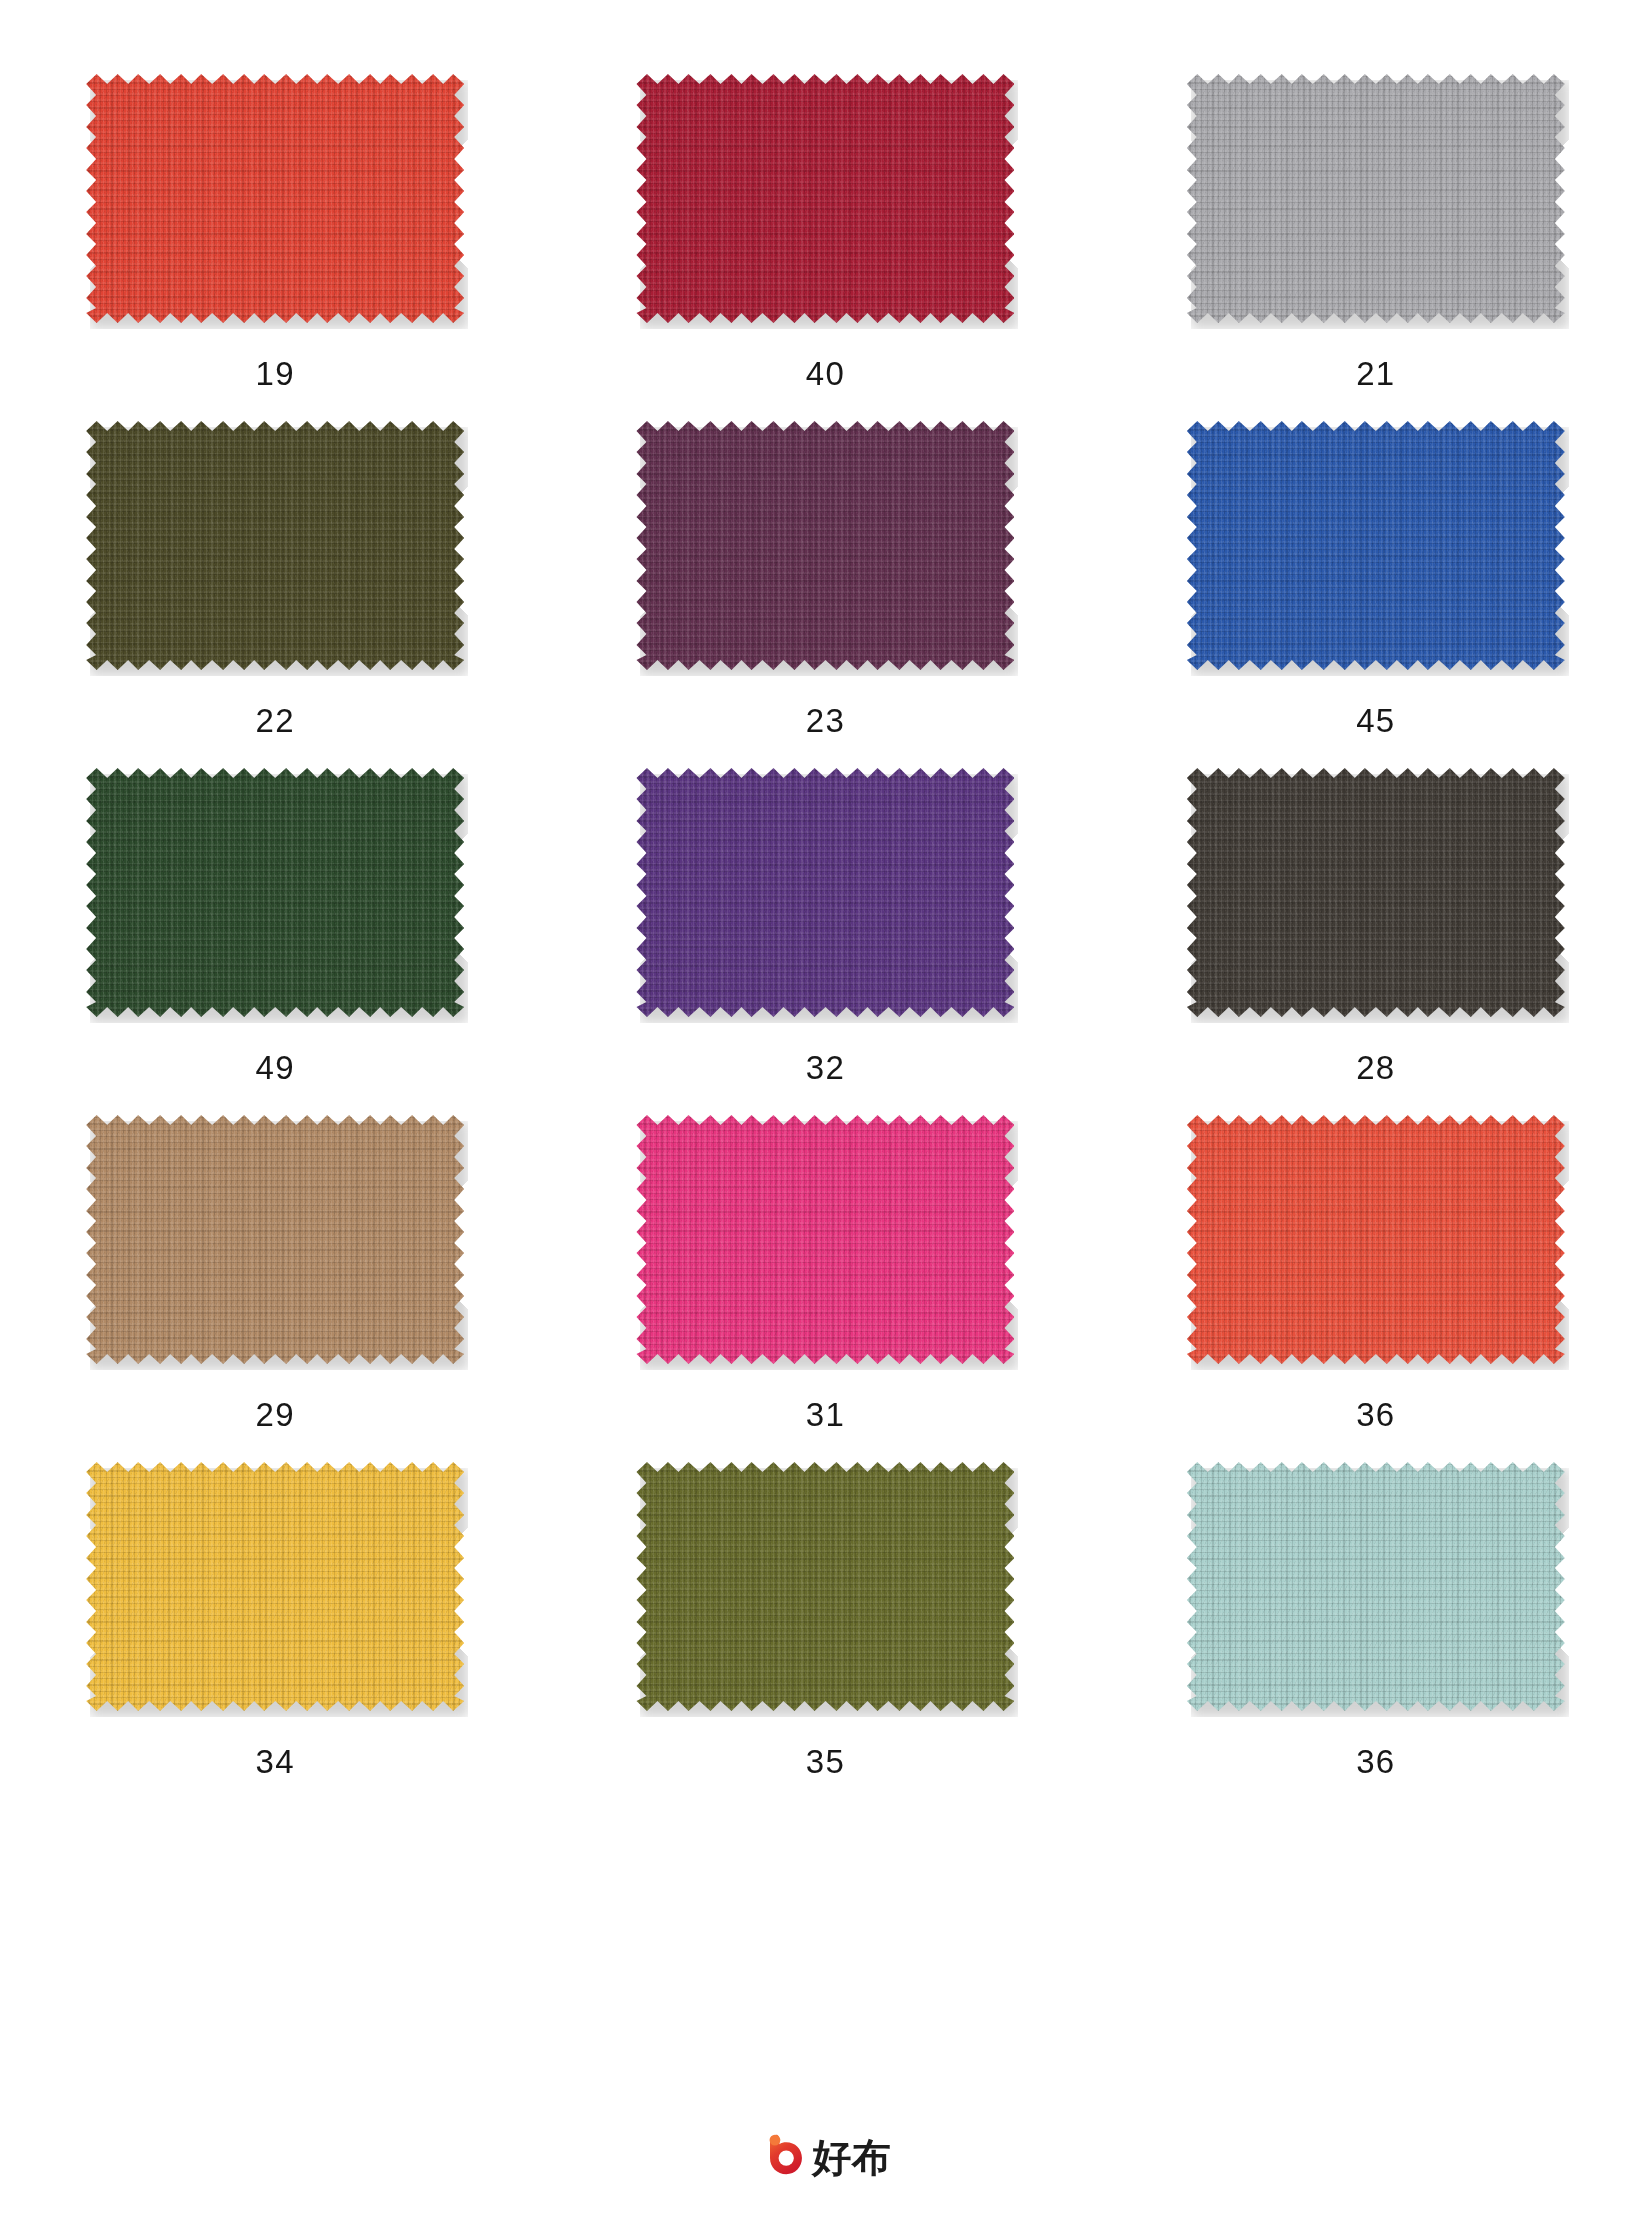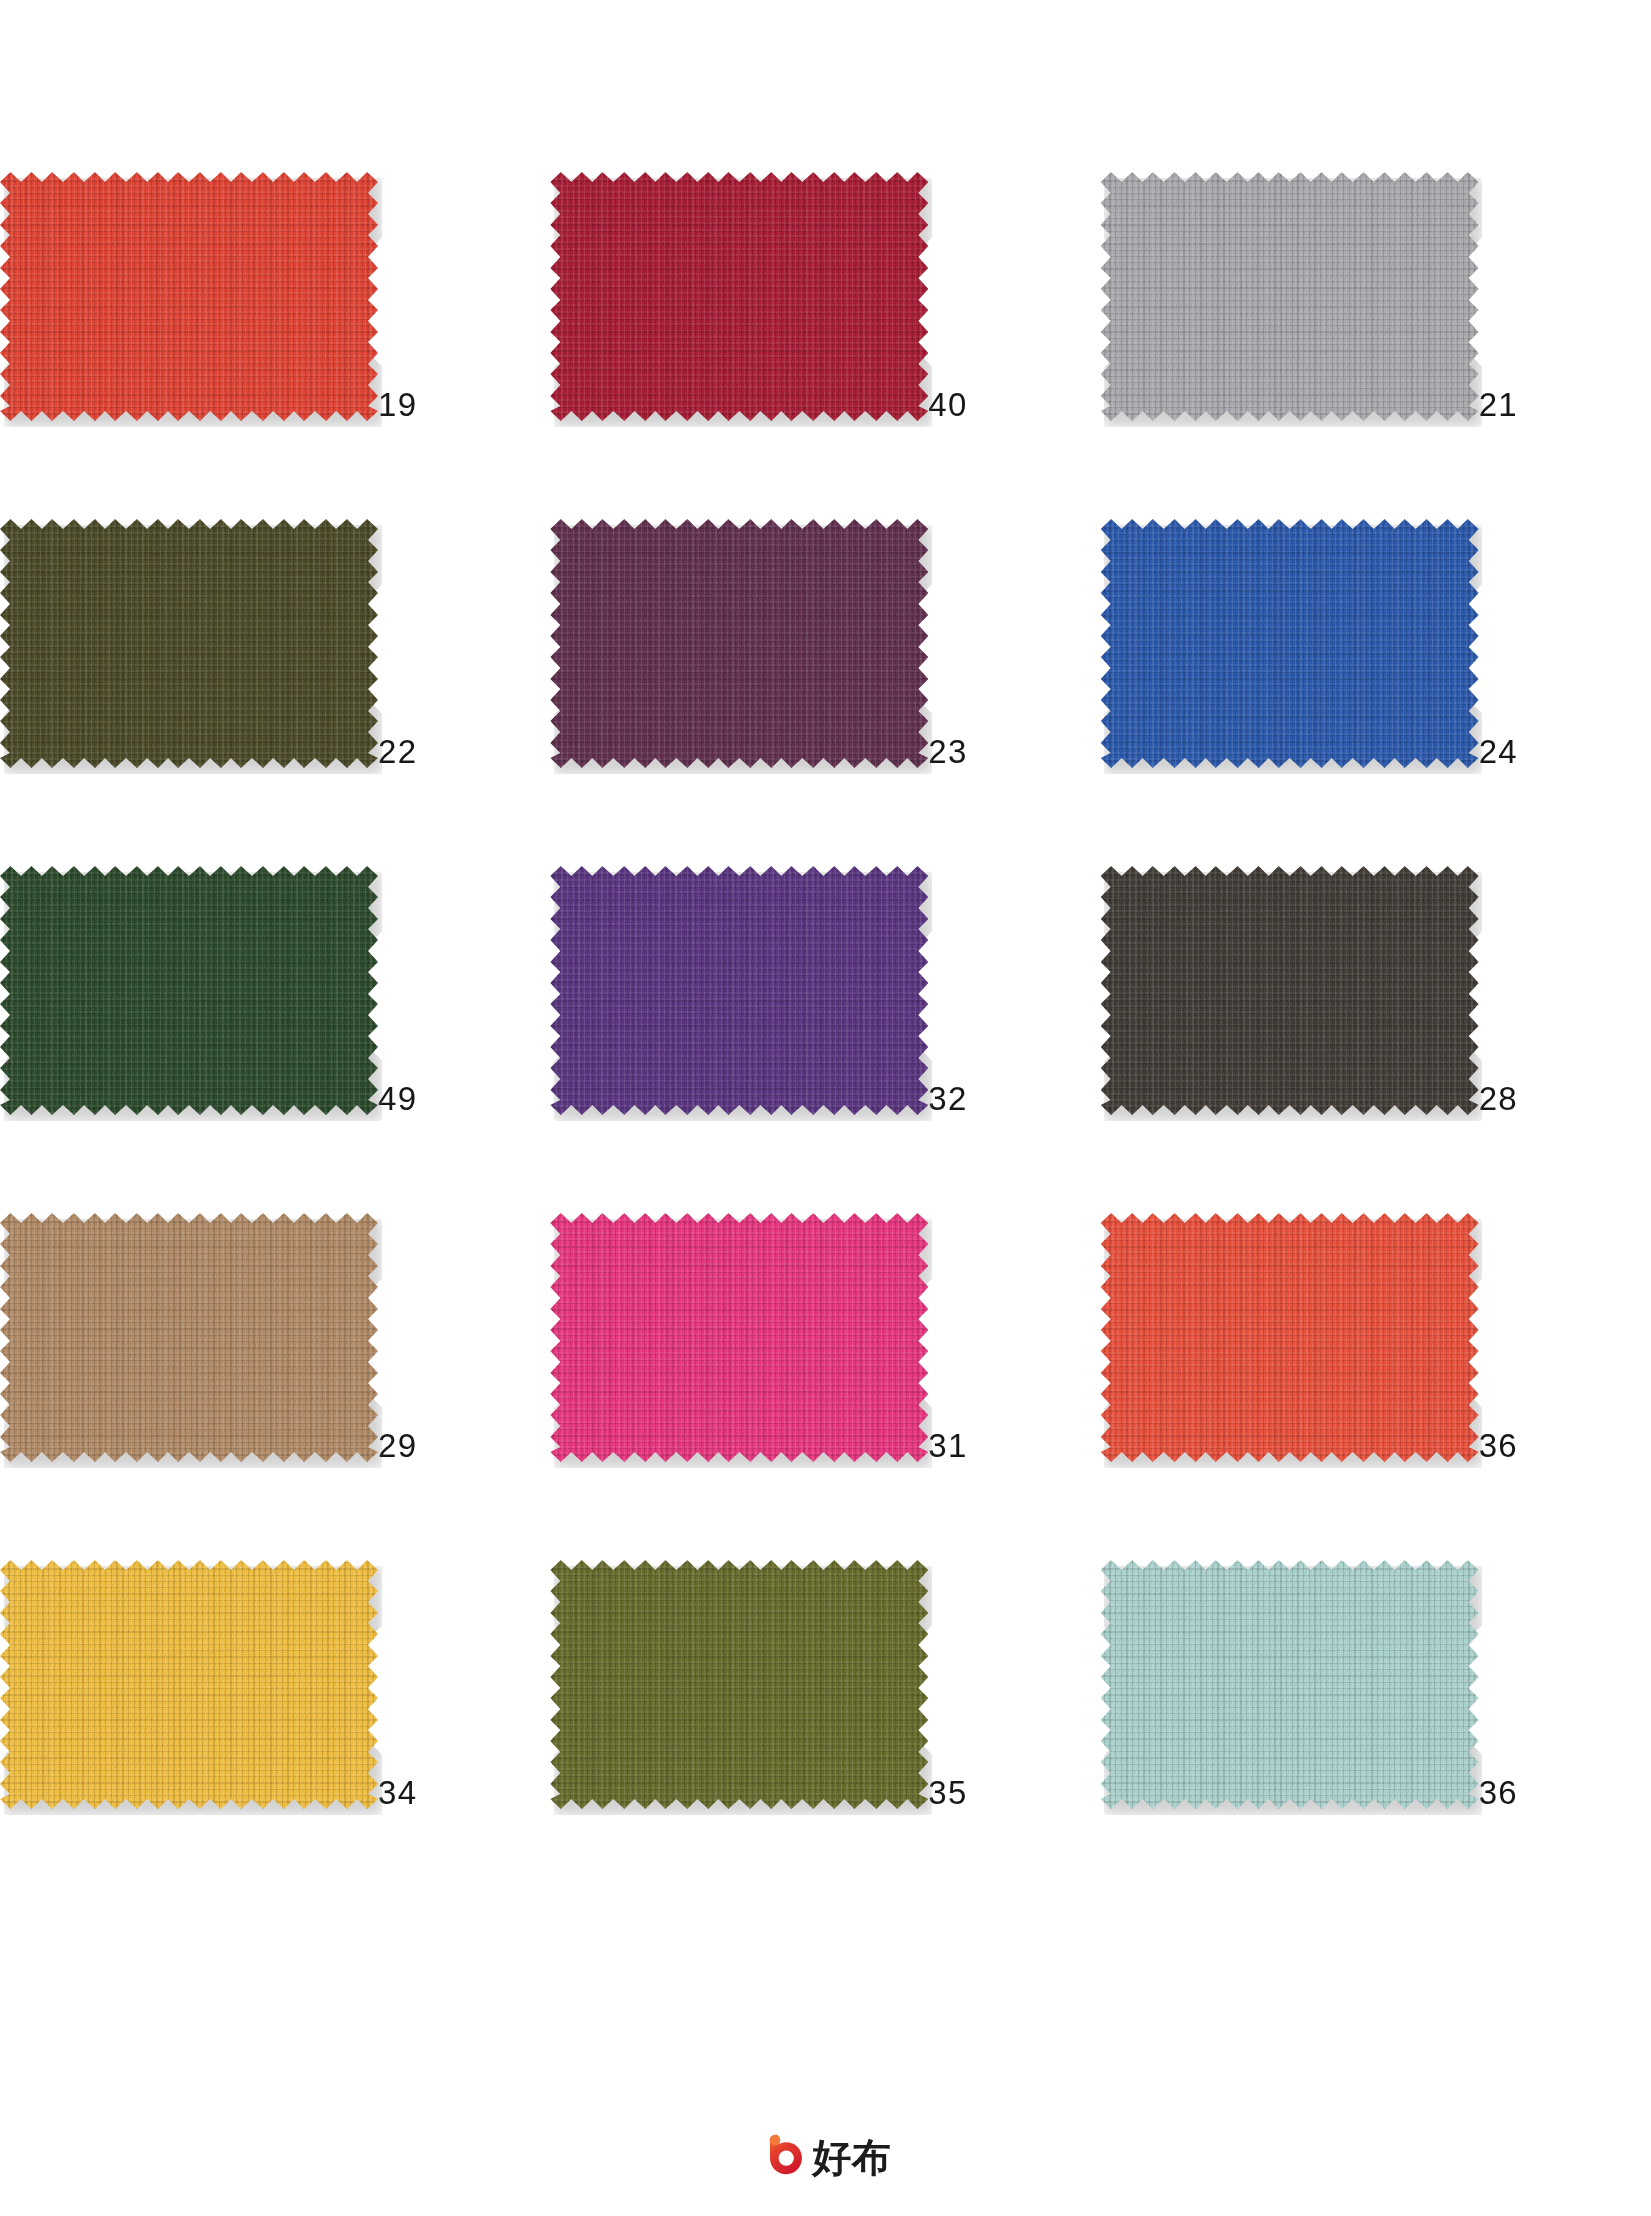--- a/index.html
+++ b/index.html
@@ -27,22 +27,22 @@
     width:1651px;
     display:grid;
     grid-template-columns:repeat(3, 1fr);
     grid-template-rows:repeat(6, 347px);
     padding-top:74px;
   }
 
   .swatch-cell {
     position:relative;
     display:flex;
-    flex-direction:row;
-    align-items:flex-end;
+    flex-direction:column;
+    align-items:center;
   }
 
   
   .swatch-wrap {
     position:relative;
     width:378px;
     height:249px;
   }
 
   .swatch-shadow {
@@ -243,21 +243,21 @@
           <div class="swatch-shadow"></div>
           <div class="swatch" style="background: rgb(98, 48, 79);"></div>
         </div>
         <div class="swatch-label">23</div>
       </div>
       <div class="swatch-cell">
         <div class="swatch-wrap">
           <div class="swatch-shadow"></div>
           <div class="swatch" style="background: rgb(43, 89, 172);"></div>
         </div>
-        <div class="swatch-label">24</div>
+        <div class="swatch-label">45</div>
       </div>
       <div class="swatch-cell">
         <div class="swatch-wrap">
           <div class="swatch-shadow"></div>
           <div class="swatch" style="background: rgb(44, 74, 44);"></div>
         </div>
         <div class="swatch-label">49</div>
       </div>
       <div class="swatch-cell">
         <div class="swatch-wrap">

